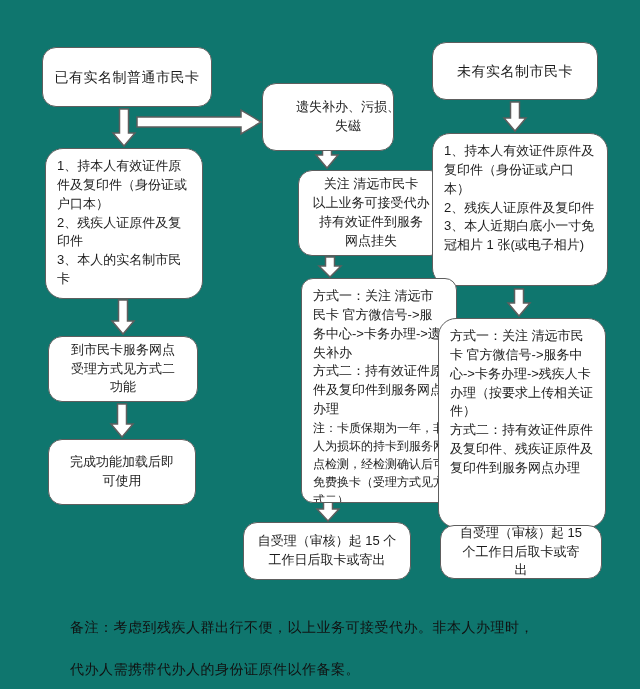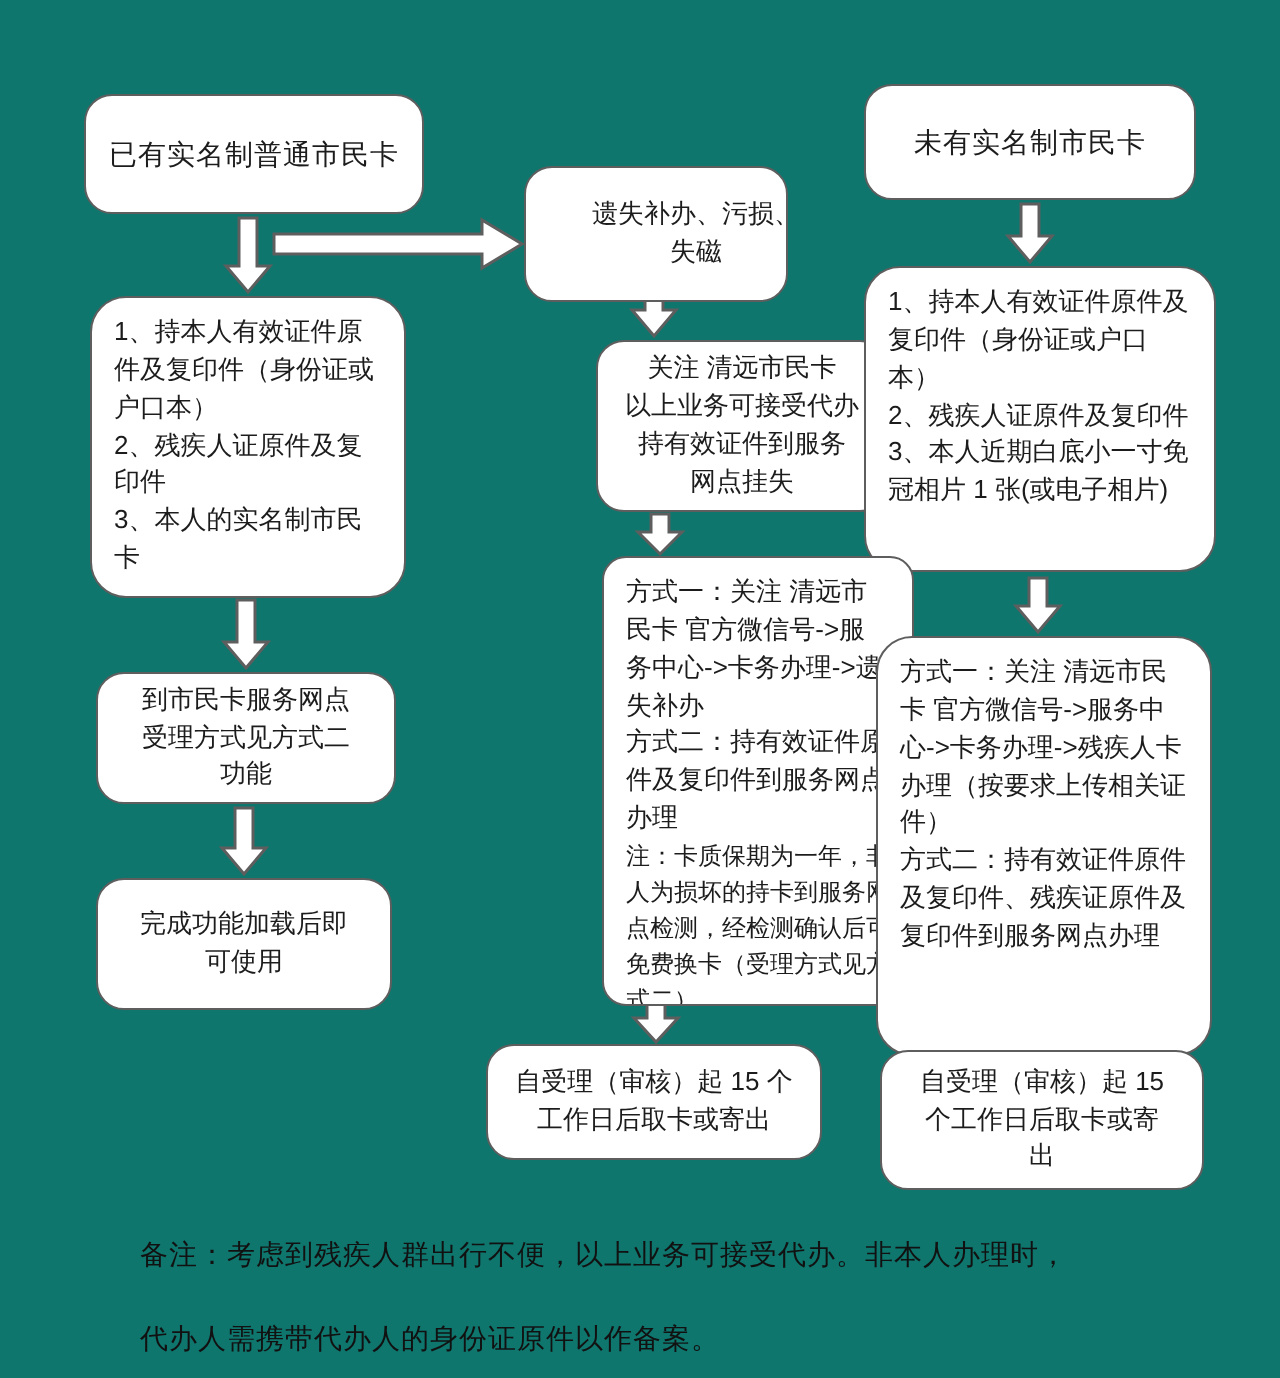--- a/index.html
+++ b/index.html
@@ -131,21 +131,21 @@
   <div class="box center" style="left:48px; top:439px; width:148px; height:66px;">
     <div class="line">完成功能加载后即</div>
     <div class="line">可使用</div>
   </div>
 
   <div class="box center" style="left:243px; top:522px; width:168px; height:58px;">
     <div class="line">自受理（审核）起 15 个</div>
     <div class="line">工作日后取卡或寄出</div>
   </div>
 
-  <div class="box center" style="left:440px; top:525px; width:162px; height:70px;">
+  <div class="box center" style="left:440px; top:525px; width:162px; height:54px;">
     <div class="line">自受理（审核）起 15</div>
     <div class="line">个工作日后取卡或寄</div>
     <div class="line">出</div>
   </div>
 
   <div class="footnote">
     <div>备注：考虑到残疾人群出行不便，以上业务可接受代办。非本人办理时，</div>
     <div>代办人需携带代办人的身份证原件以作备案。</div>
   </div>
 

